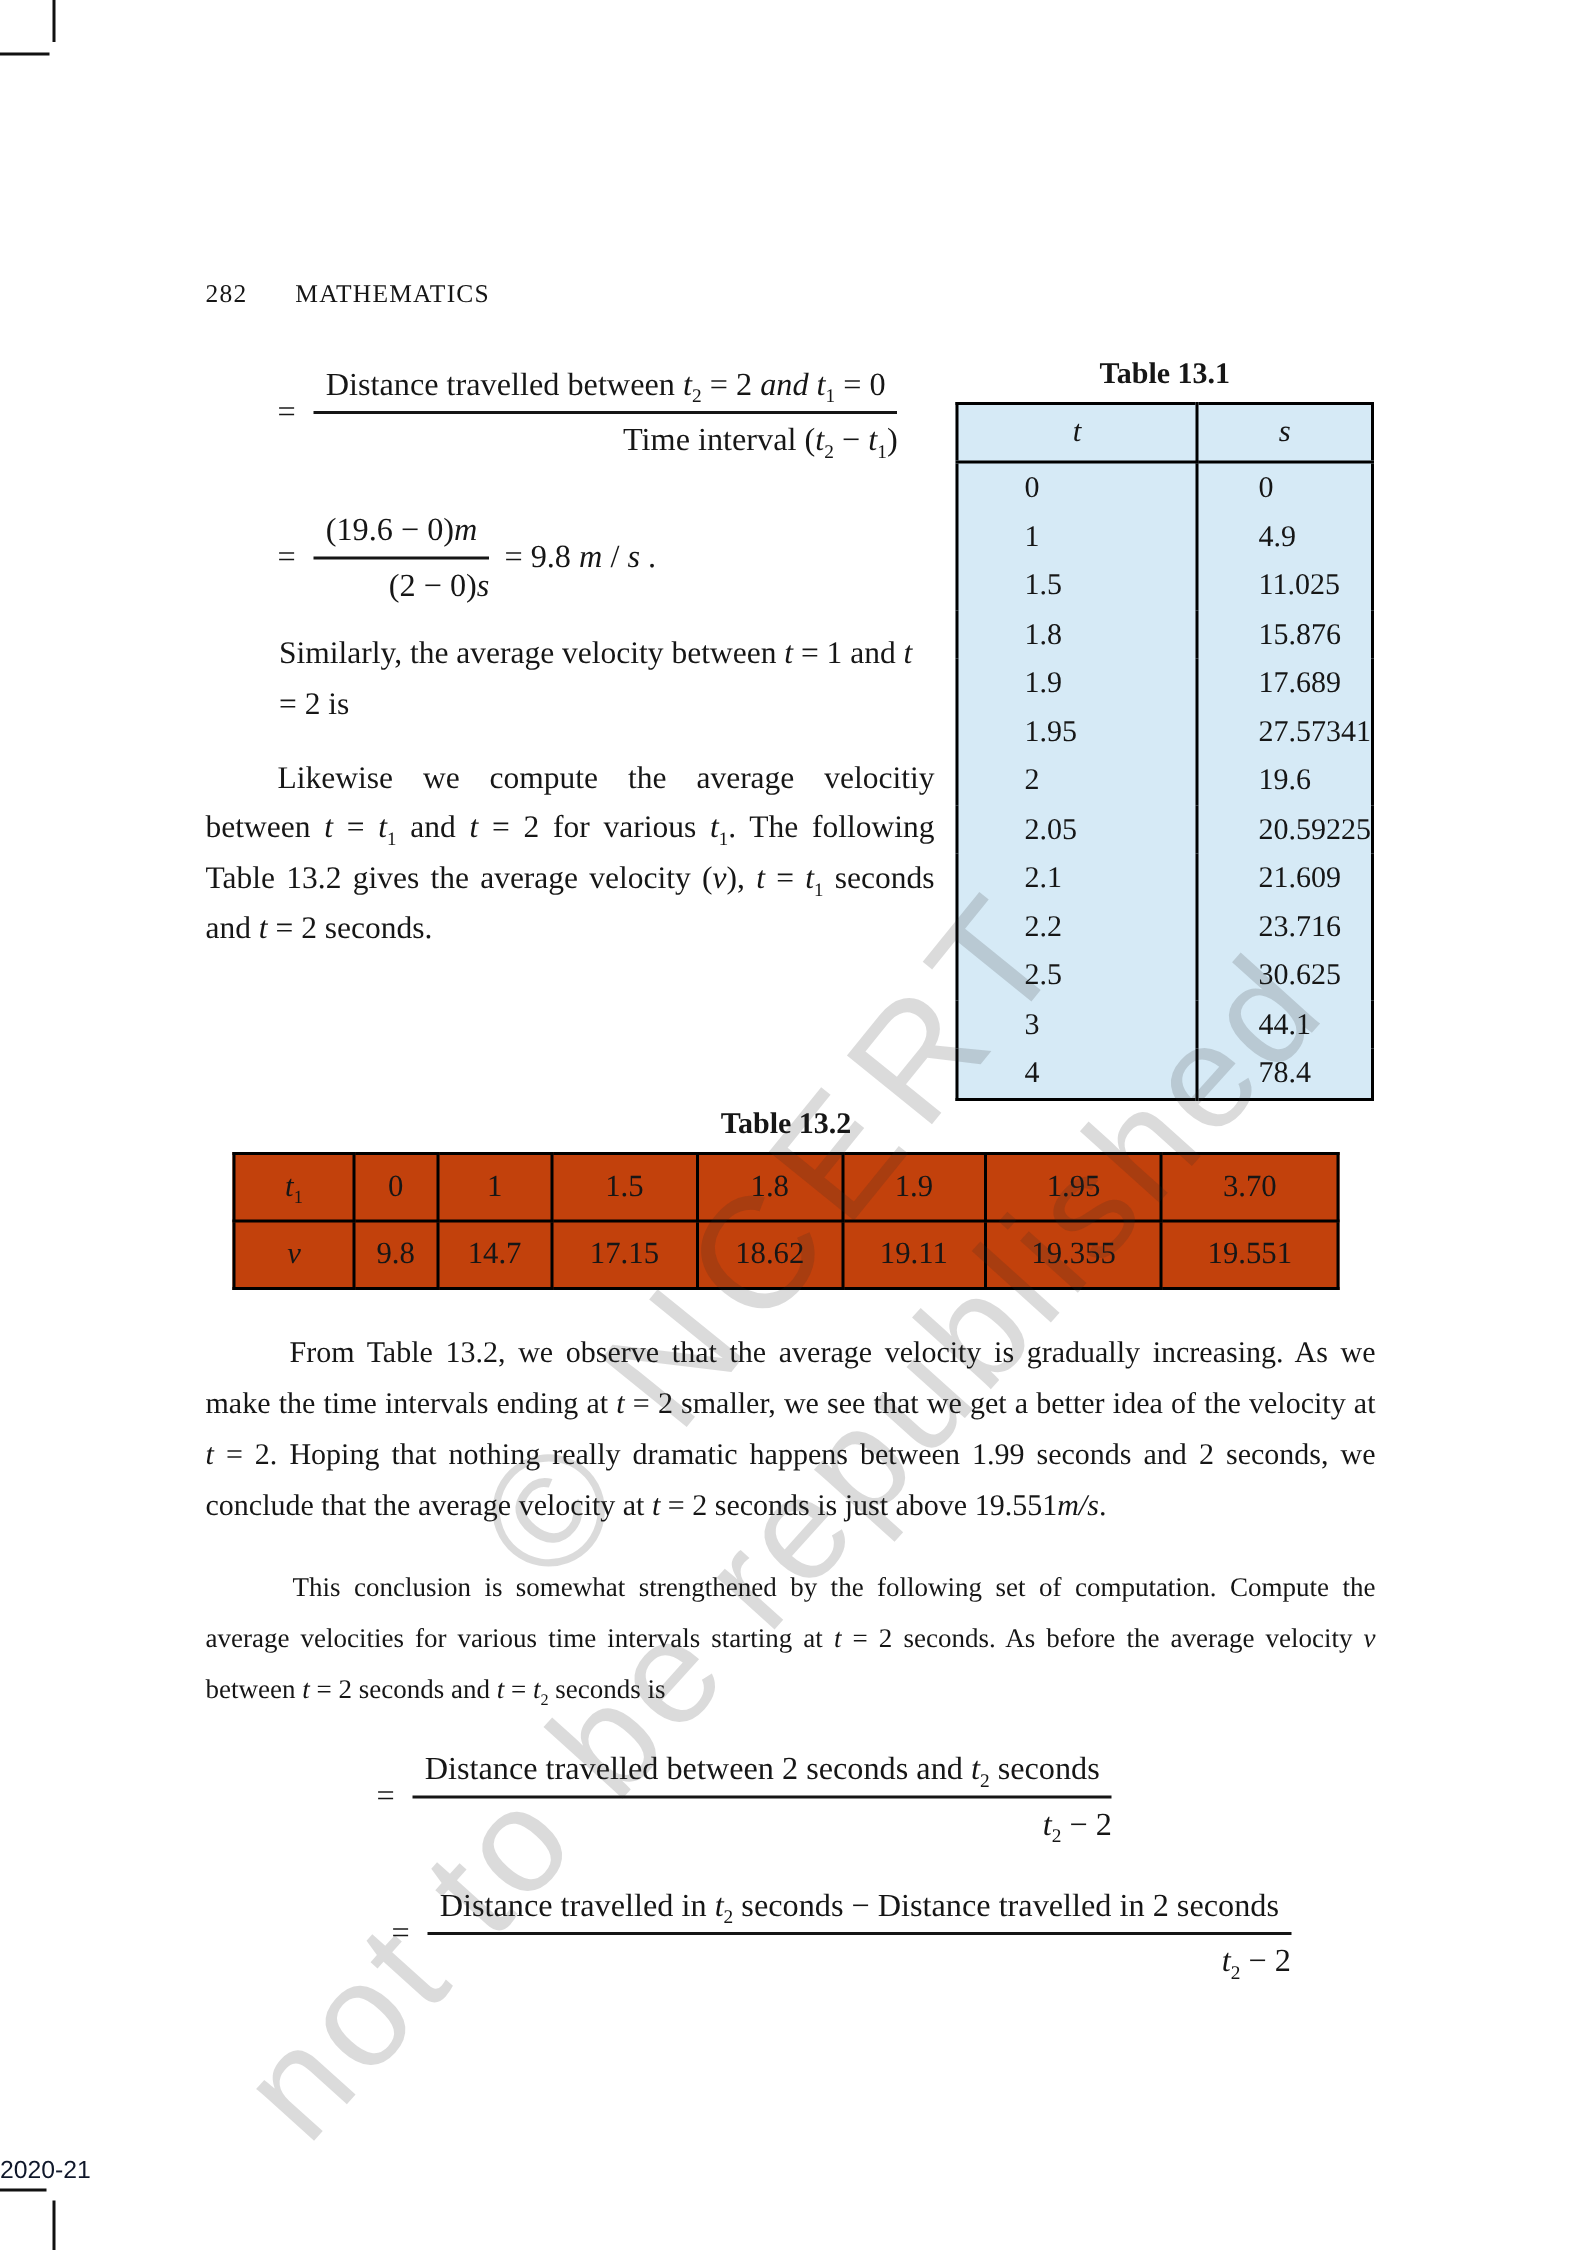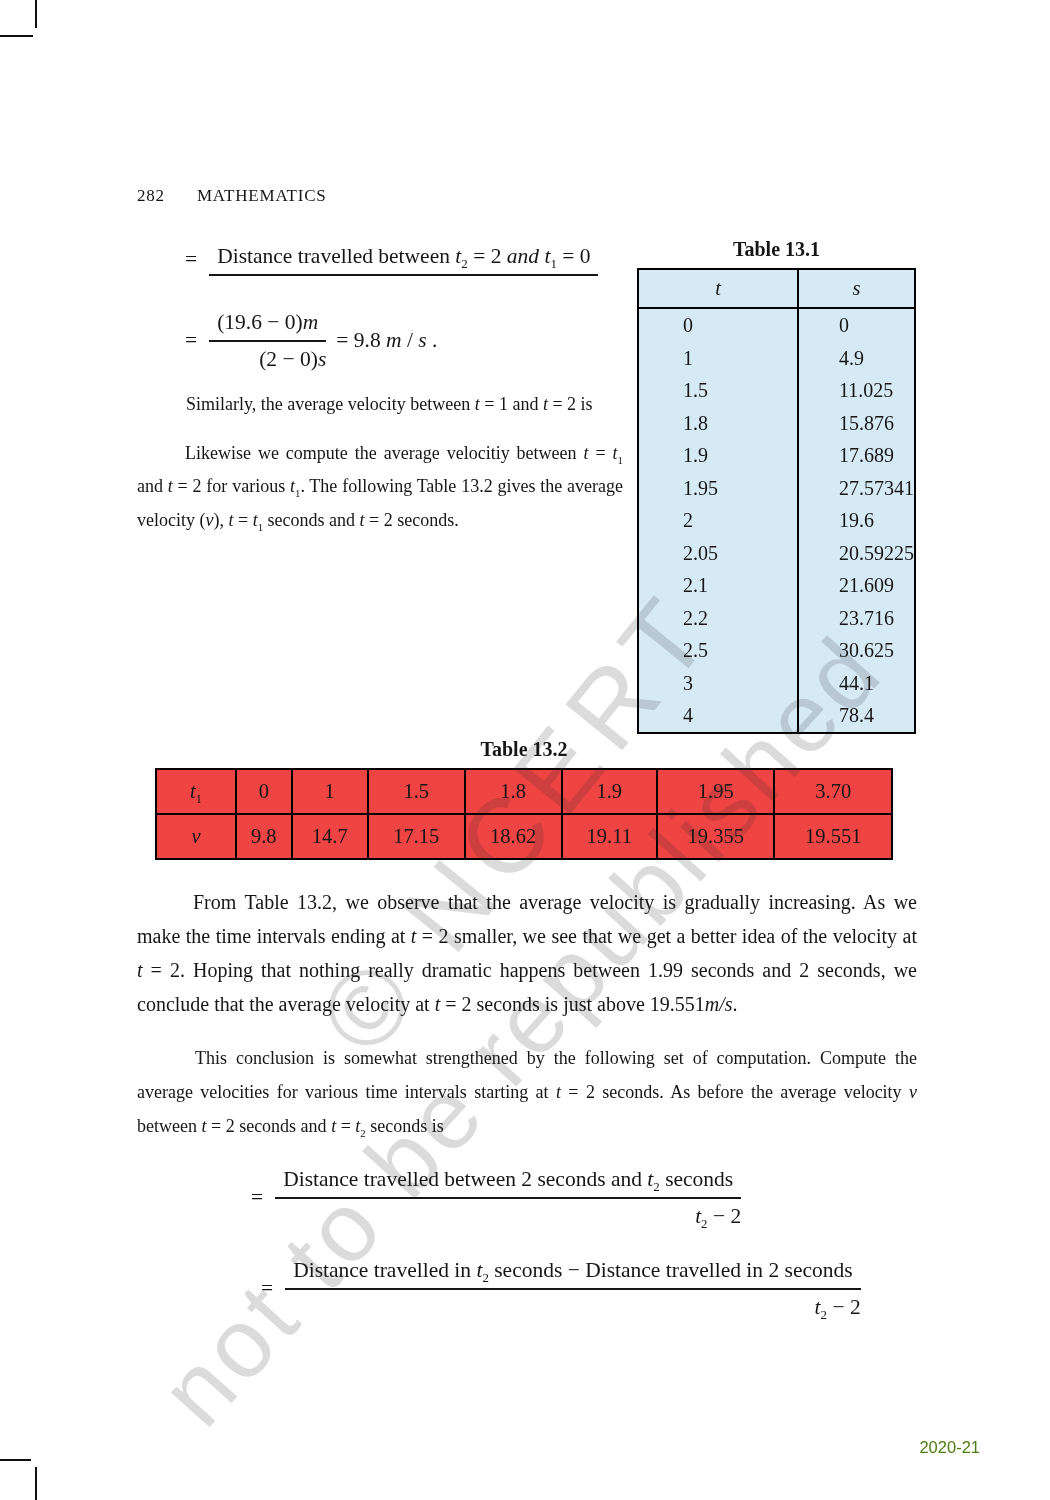--- a/index.html
+++ b/index.html
@@ -27,46 +27,46 @@
   .formula{display:flex;align-items:center;font-size:21.5px;line-height:1.25;}
   .f-eq{margin-right:12px;}
   .f-rhs{margin-left:10px;}
   .frac{display:inline-block;text-align:right;vertical-align:middle;}
   .frac .num{display:block;padding:1px 8px 4px;border-bottom:2px solid #161616;}
   .frac .den{display:block;padding-top:4px;}
   sub{font-size:0.6em;font-style:normal;line-height:0;}
   #formula-2{margin-top:32px;margin-left:48px;}
   #formula-1{margin-left:48px;}
   #formula-3{margin-top:6px;margin-left:58px;}
-  .para{font-size:18px;}
+  .para{font-size:21px;}
   #para-1{margin:14px 0 0 49px;width:430px;line-height:34px;}
   #para-2{margin-top:16px;line-height:33.5px;text-align:justify;text-indent:48px;}
   
   .t131-wrap{position:absolute;left:637px;top:238px;width:279px;}
   .tbl-title{font-weight:bold;font-size:20px;text-align:center;}
   table.t131{border-collapse:collapse;width:279px;background:#d6eaf6;border:2.5px solid #000;margin-top:7px;}
   .t131 th{height:37px;font-size:20.5px;font-weight:normal;text-align:center;border-bottom:2.5px solid #000;padding:0;}
   .t131 th:first-child, .t131 td:first-child{border-right:2px solid #000;width:131px;}
   .t131 td{height:32.5px;line-height:32.5px;font-size:20px;padding:0;}
   .t131 td:first-child{padding-left:44px;}
   .t131 td:last-child{padding-left:40px;}
   
   .lower{position:absolute;left:137px;top:738px;width:780px;}
   .t132-title{width:738px;margin-left:18px;}
-  table.t132{border-collapse:collapse;width:738px;margin-left:18px;margin-top:7px;background:#ef4444;border:2.5px solid #000;}
+  table.t132{border-collapse:collapse;width:738px;margin-left:18px;margin-top:7px;background:#c2410c;border:2.5px solid #000;}
   .t132 td{border:2px solid #000;height:43px;text-align:center;font-size:20.5px;padding:0;}
   .t132 td.rowlabel{width:78px;}
   #para-3{margin-top:25px;line-height:34px;text-align:justify;text-indent:56px;font-size:20px;}
   #para-4{margin-top:20px;line-height:34px;text-align:justify;text-indent:58px;font-size:18px;}
   #formula-4{margin-top:22px;margin-left:114px;}
   #formula-5{margin-top:26px;margin-left:124px;}
   
   .page-footer{
-    position:absolute;left:0;top:1438px;width:980px;text-align:right;
-    font-family:"Liberation Sans", sans-serif;font-size:16.5px;color:#4d7c0f;
+    position:absolute;left:0;top:1438px;width:980px;text-align:left;
+    font-family:"Liberation Sans", sans-serif;font-size:16.5px;color:#0f172a;
   }
 </style>
 </head>
 <body>
 
 <div class="crop" style="left:35px;top:0;width:2px;height:28px;"></div>
 <div class="crop" style="left:0;top:35px;width:33px;height:2px;"></div>
 <div class="crop" style="left:0;top:1459px;width:31px;height:2px;"></div>
 <div class="crop" style="left:35px;top:1467px;width:2px;height:33px;"></div>
 
@@ -76,20 +76,21 @@
 <div class="page-header">
   <span class="pno">282</span><span>MATHEMATICS</span>
 </div>
 
 <div class="leftcol">
 
   <div class="formula" id="formula-1">
     <span class="f-eq">=</span>
     <span class="frac">
       <span class="num">Distance travelled between <i>t</i><sub>2</sub> = 2 <i>and</i> <i>t</i><sub>1</sub> = 0</span>
+      <span class="den">Time interval (<i>t</i><sub>2</sub> − <i>t</i><sub>1</sub>)</span>
     </span>
   </div>
 
   <div class="formula" id="formula-2">
     <span class="f-eq">=</span>
     <span class="frac">
       <span class="num">(19.6 − 0)<i>m</i></span>
       <span class="den">(2 − 0)<i>s</i></span>
     </span>
     <span class="f-rhs">= 9.8 <i>m</i> / <i>s</i> .</span>

